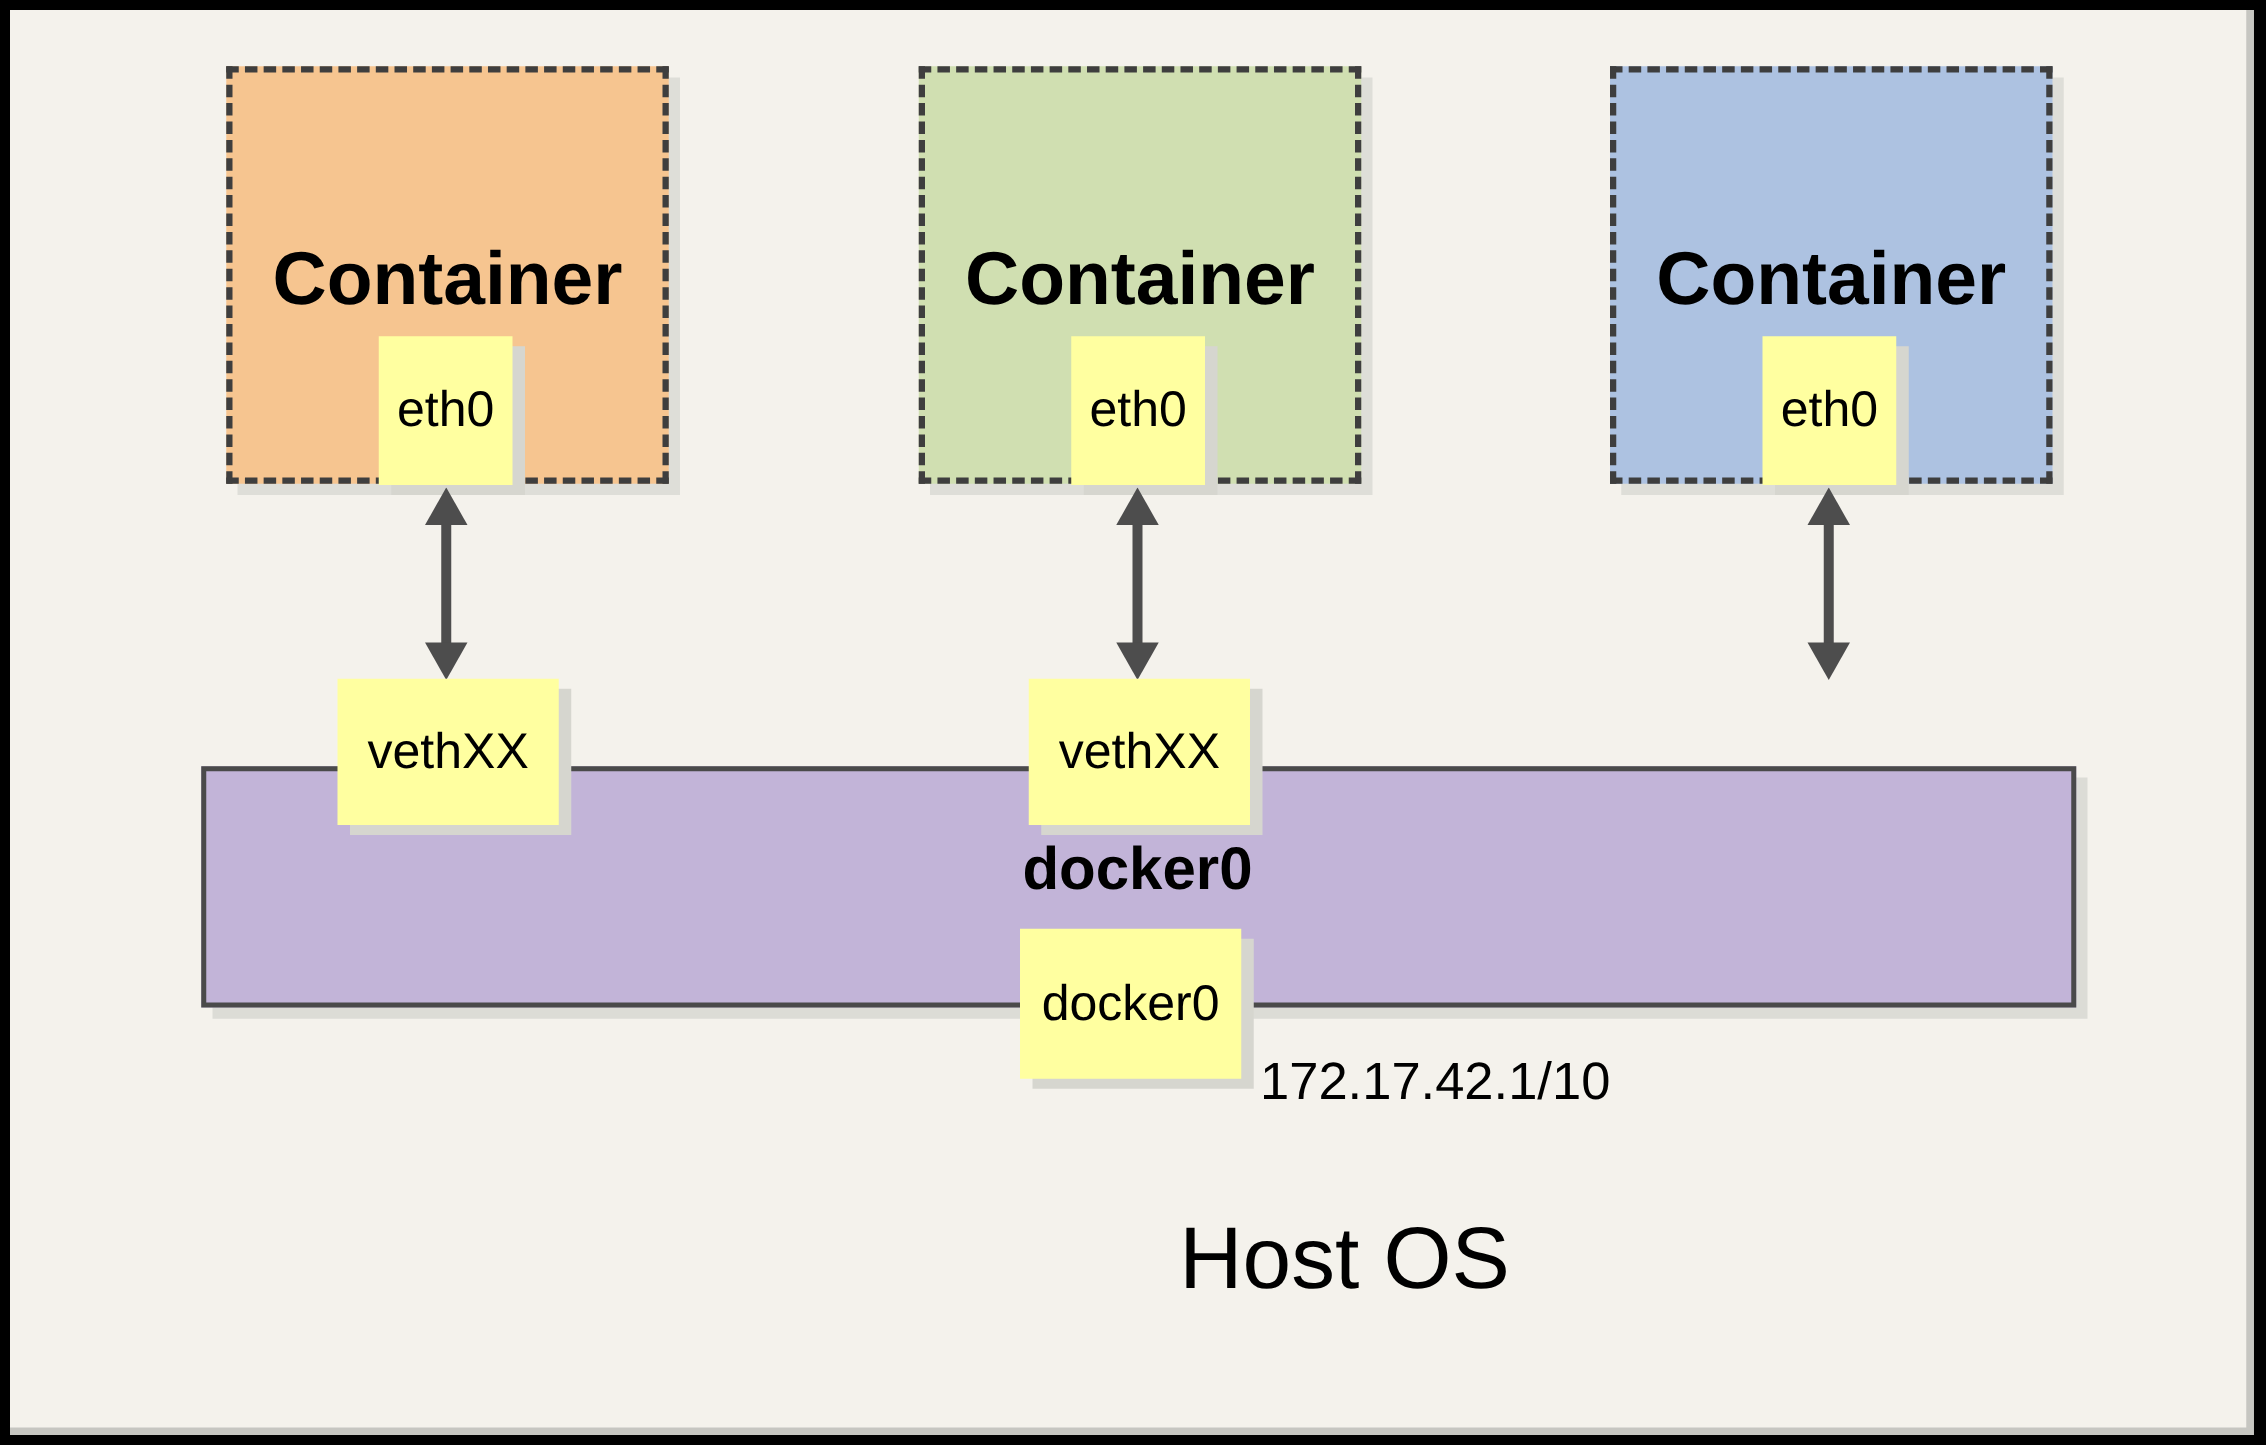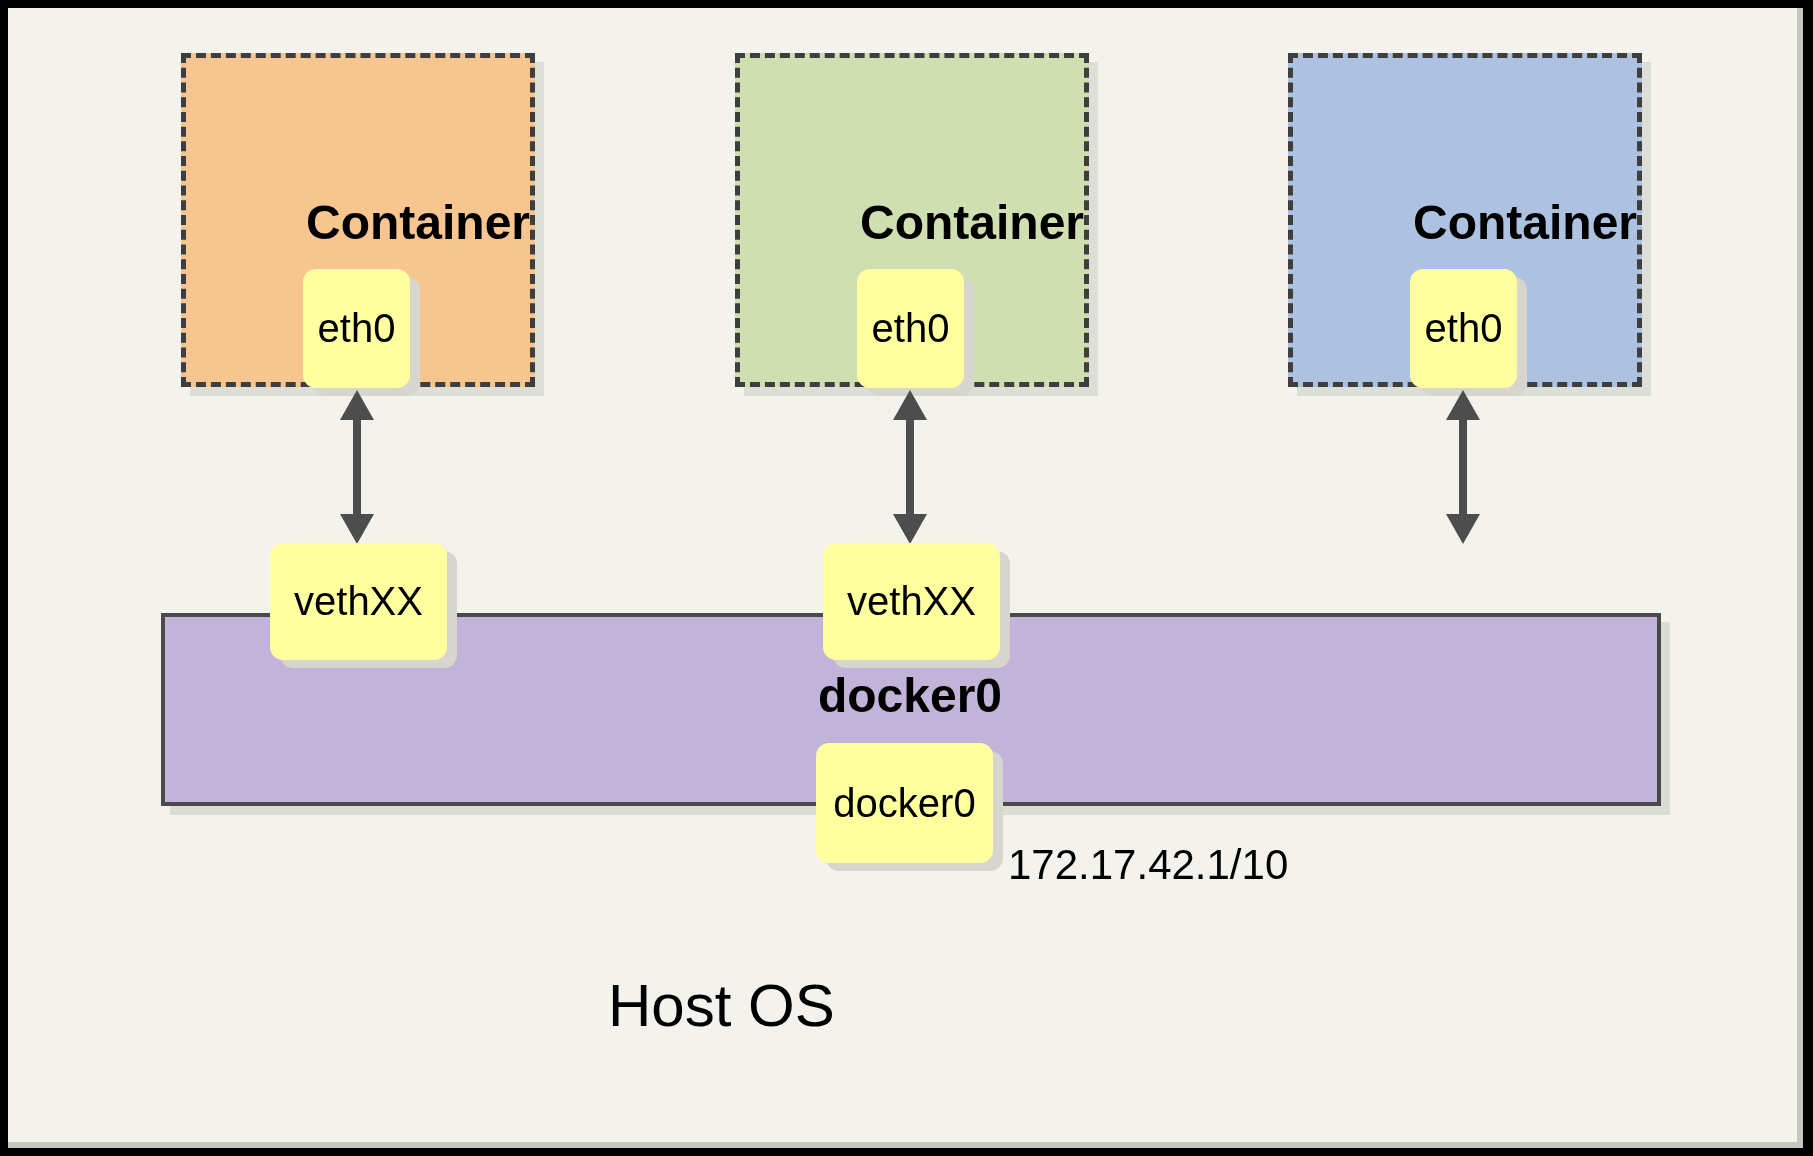--- a/index.html
+++ b/index.html
@@ -16,28 +16,27 @@
   .container-box{
     position:absolute;top:45px;width:354px;height:334px;
     border:5px dashed #3E3E3E;box-sizing:border-box;
     box-shadow:9px 9px 0 0 #DEDED8;
   }
   .container-box.c1{left:173px;background:#F6C590;}
   .container-box.c2{left:727px;background:#D0DFB1;}
   .container-box.c3{left:1280px;background:#ADC2E1;}
   .container-title{
     position:absolute;left:0;right:0;top:135px;height:60px;
-    text-align:right;font-size:48px;font-weight:bold;line-height:60px;
+    text-align:center;font-size:60px;font-weight:bold;line-height:60px;
   }
   
   .note{
     position:absolute;background:#FFFFA0;
     box-shadow:10px 8px 0 0 #D6D6CF;
     text-align:center;
-    border-radius:13px;
   }
   .eth{
     left:117px;top:211px;width:107px;height:119px;
     font-size:40px;line-height:119px;
   }
   .veth{
     top:535px;width:177px;height:117px;
     font-size:40px;line-height:117px;z-index:4;
   }
   .veth.v1{left:262px;}
@@ -63,21 +62,21 @@
   .docker-note{
     left:808px;top:735px;width:177px;height:120px;
     font-size:40px;line-height:120px;z-index:6;
   }
   .ip-label{
     position:absolute;left:1000px;top:832px;height:50px;
     font-size:42px;line-height:50px;z-index:5;white-space:nowrap;
   }
   .host-title{
     position:absolute;left:600px;top:948px;width:600px;height:100px;
-    text-align:left;font-size:60px;line-height:100px;
+    text-align:right;font-size:70px;line-height:100px;
   }
 </style>
 </head>
 <body>
 
 <div class="canvas">
 
   <div class="container-box c1">
     <div class="container-title">Container</div>
     <div class="note eth">eth0</div>

